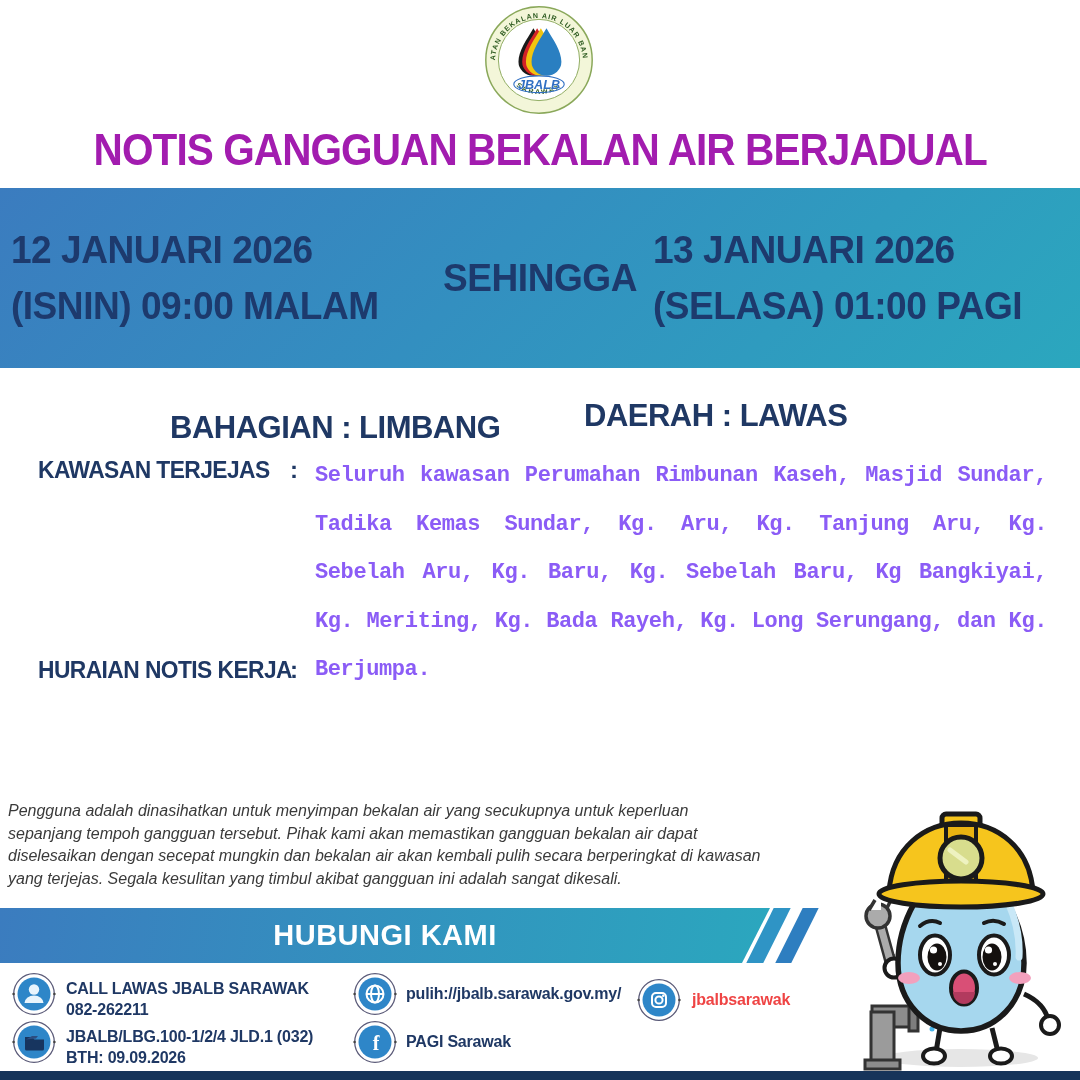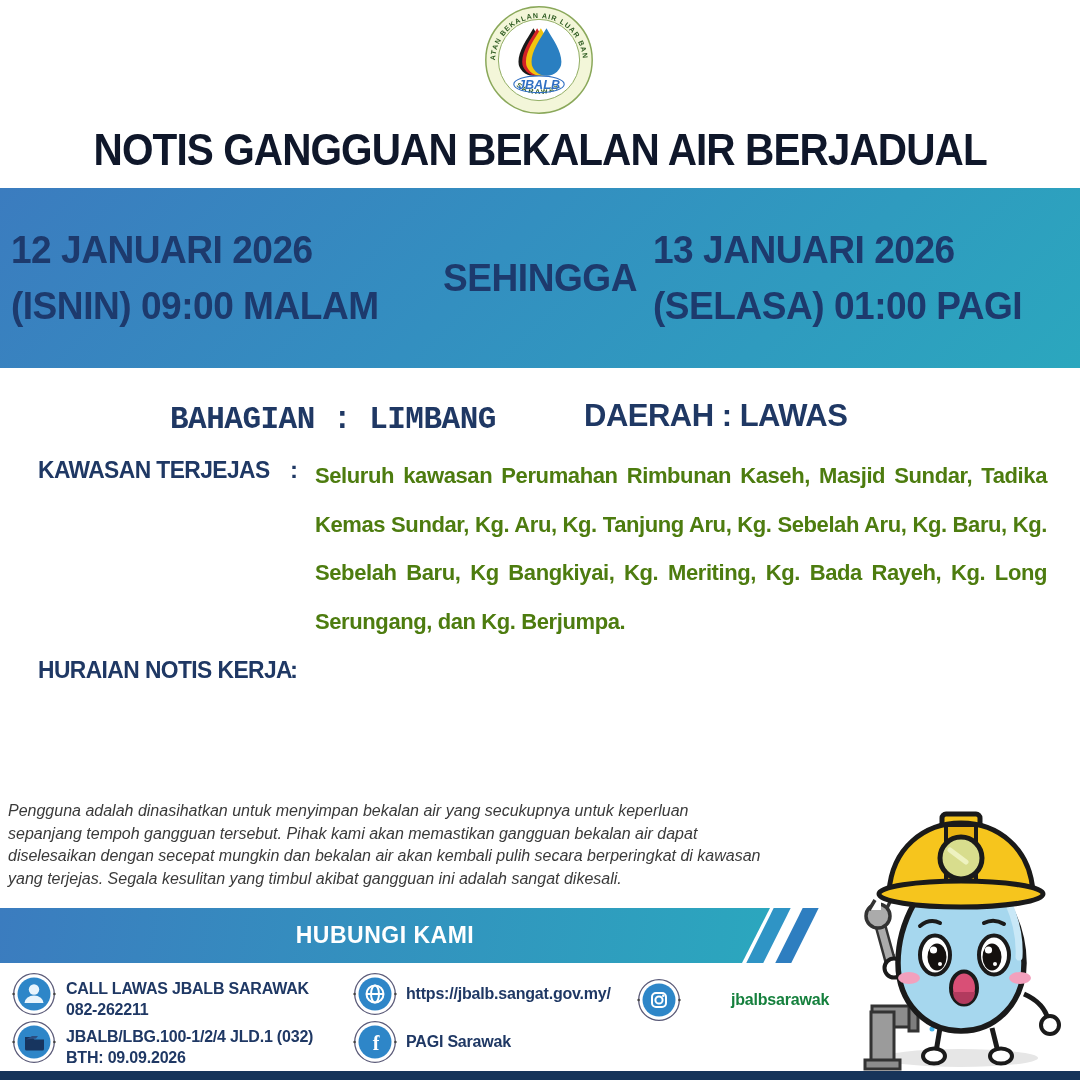--- a/index.html
+++ b/index.html
@@ -4,60 +4,60 @@
 <style>
   html,body{margin:0;padding:0;background:#888;}
   .canvas{
     position:relative;width:1080px;height:1080px;background:#ffffff;
     font-family:"Liberation Sans", sans-serif;overflow:hidden;margin:0 auto;
   }
   
   .logo{position:absolute;left:483px;top:4px;width:112px;height:112px;}
   
   .title{position:absolute;left:0;top:124px;width:1080px;text-align:center;
-    color:#0f172a;font-size:45px;font-weight:800;letter-spacing:-1px;white-space:nowrap;}
+    color:#a21caf;font-size:45px;font-weight:800;letter-spacing:-1px;white-space:nowrap;}
   .title-inner{display:inline-block;transform:scaleX(.9);transform-origin:center;}
   
   .date-banner{position:absolute;left:0;top:188px;width:1080px;height:180px;
     background:linear-gradient(135deg,#3b7cbf 0%,#338fc0 45%,#2ba7be 100%);
     display:flex;flex-direction:row;justify-content:center;align-items:center;}
   .date-line{color:#1d3a6d;font-size:39px;font-weight:800;line-height:56px;
     letter-spacing:-0.5px;transform:scaleX(.95);}
   
   .region{position:absolute;top:398px;left:0;width:1080px;height:46px;color:#1f3864;
     font-weight:800;font-size:31px;letter-spacing:-0.5px;}
-  .bahagian{position:absolute;left:170px;top:4px;font-family:Liberation Mono, monospace;}
+  .bahagian{position:absolute;left:170px;top:12px;}
   .daerah{position:absolute;left:584px;top:0;}
   
   .field-label{position:absolute;left:38px;color:#1f3864;font-weight:800;
     font-size:24px;letter-spacing:-0.6px;transform:scaleX(.95);transform-origin:left;}
   .field-colon{position:absolute;left:290px;color:#1f3864;font-weight:800;font-size:24px;}
-  .field-value{position:absolute;left:315px;width:732px;color:#4d7c0f;font-weight:700;
-    font-size:22px;letter-spacing:-0.4px;line-height:48.5px;text-align:justify;}
+  .field-value{position:absolute;left:315px;width:732px;color:#8b5cf6;font-weight:700;
+    font-size:22px;letter-spacing:-0.4px;line-height:48.5px;text-align:justify;font-family:Liberation Mono, monospace;}
   .kawasan-label{top:456px;} .kawasan-colon{top:456px;} .kawasan-value{top:452px;}
   .huraian-label{top:656px;} .huraian-colon{top:656px;} .huraian-value{top:652px;}
   .huraian-value .v2{text-align:left;}
   
   .advisory{position:absolute;left:8px;top:800px;width:756px;color:#3a3a3a;
     font-style:italic;font-size:16px;line-height:22.5px;font-weight:500;}
   
   .contact-banner{position:absolute;left:0;top:908px;width:770px;height:55px;
     background:linear-gradient(100deg,#3b7cbf 0%,#2ba7be 100%);
     clip-path:polygon(0 0,770px 0,742px 55px,0 55px);
-    color:#ffffff;font-weight:800;font-size:23px;letter-spacing:.5px;
+    color:#ffffff;font-weight:800;font-size:29px;letter-spacing:.5px;
     text-align:center;line-height:55px;}
   .stripe{position:absolute;top:908px;height:55px;transform:skewX(-26.5deg);}
   .stripe1{left:760px;width:17px;background:#2f94c5;}
   .stripe2{left:789px;width:16px;background:#2e7ec0;}
   
   .cicon{position:absolute;width:44px;height:44px;}
   .ctext{position:absolute;color:#1f3864;font-weight:800;font-size:16px;
     letter-spacing:-0.2px;line-height:21px;white-space:nowrap;}
   .ctext.single{line-height:44px;}
-  .ig-text{color:#15803d;margin-left:39px;}
+  .ig-text{color:#ef4444;}
   
   .mascot{position:absolute;right:0;bottom:6px;width:238px;height:282px;}
   
   .bottom-bar{position:absolute;left:0;bottom:0;width:1080px;height:9px;background:#16345a;}
 </style>
 </head>
 <body>
 
 <div class="canvas">
 
@@ -150,21 +150,21 @@
     <svg viewBox="0 0 44 44" width="44" height="44">
       <circle cx="22" cy="22" r="20.3" fill="#fff" stroke="#5a5a78" stroke-width="1.3"></circle>
       <circle cx="1.6" cy="22" r="1.3" fill="#444"></circle>
         <circle cx="42.4" cy="22" r="1.3" fill="#444"></circle>
       <circle cx="22" cy="22" r="16.5" fill="#2e86c8"></circle>
       <circle cx="22" cy="22" r="8.5" fill="none" stroke="#fff" stroke-width="2"></circle>
       <line x1="13.5" y1="22" x2="30.5" y2="22" stroke="#fff" stroke-width="2"></line>
       <ellipse cx="22" cy="22" rx="4" ry="8.5" fill="none" stroke="#fff" stroke-width="2"></ellipse>
     </svg>
   </span>
-  <div class="ctext single" style="left:406px;top:972px;">https://jbalb.sangat.gov.my/</div>
+  <div class="ctext single" style="left:406px;top:972px;">pulih://jbalb.sarawak.gov.my/</div>
 
   <span class="cicon" style="left:353px;top:1020px;">
     <svg viewBox="0 0 44 44" width="44" height="44">
       <circle cx="22" cy="22" r="20.3" fill="#fff" stroke="#5a5a78" stroke-width="1.3"></circle>
       <circle cx="1.6" cy="22" r="1.3" fill="#444"></circle>
         <circle cx="42.4" cy="22" r="1.3" fill="#444"></circle>
       <circle cx="22" cy="22" r="16.5" fill="#2e86c8"></circle>
       <text x="23" y="30" text-anchor="middle" font-size="20" font-weight="bold" font-family="Liberation Serif, serif" fill="#fff">f</text>
     </svg>
   </span>

